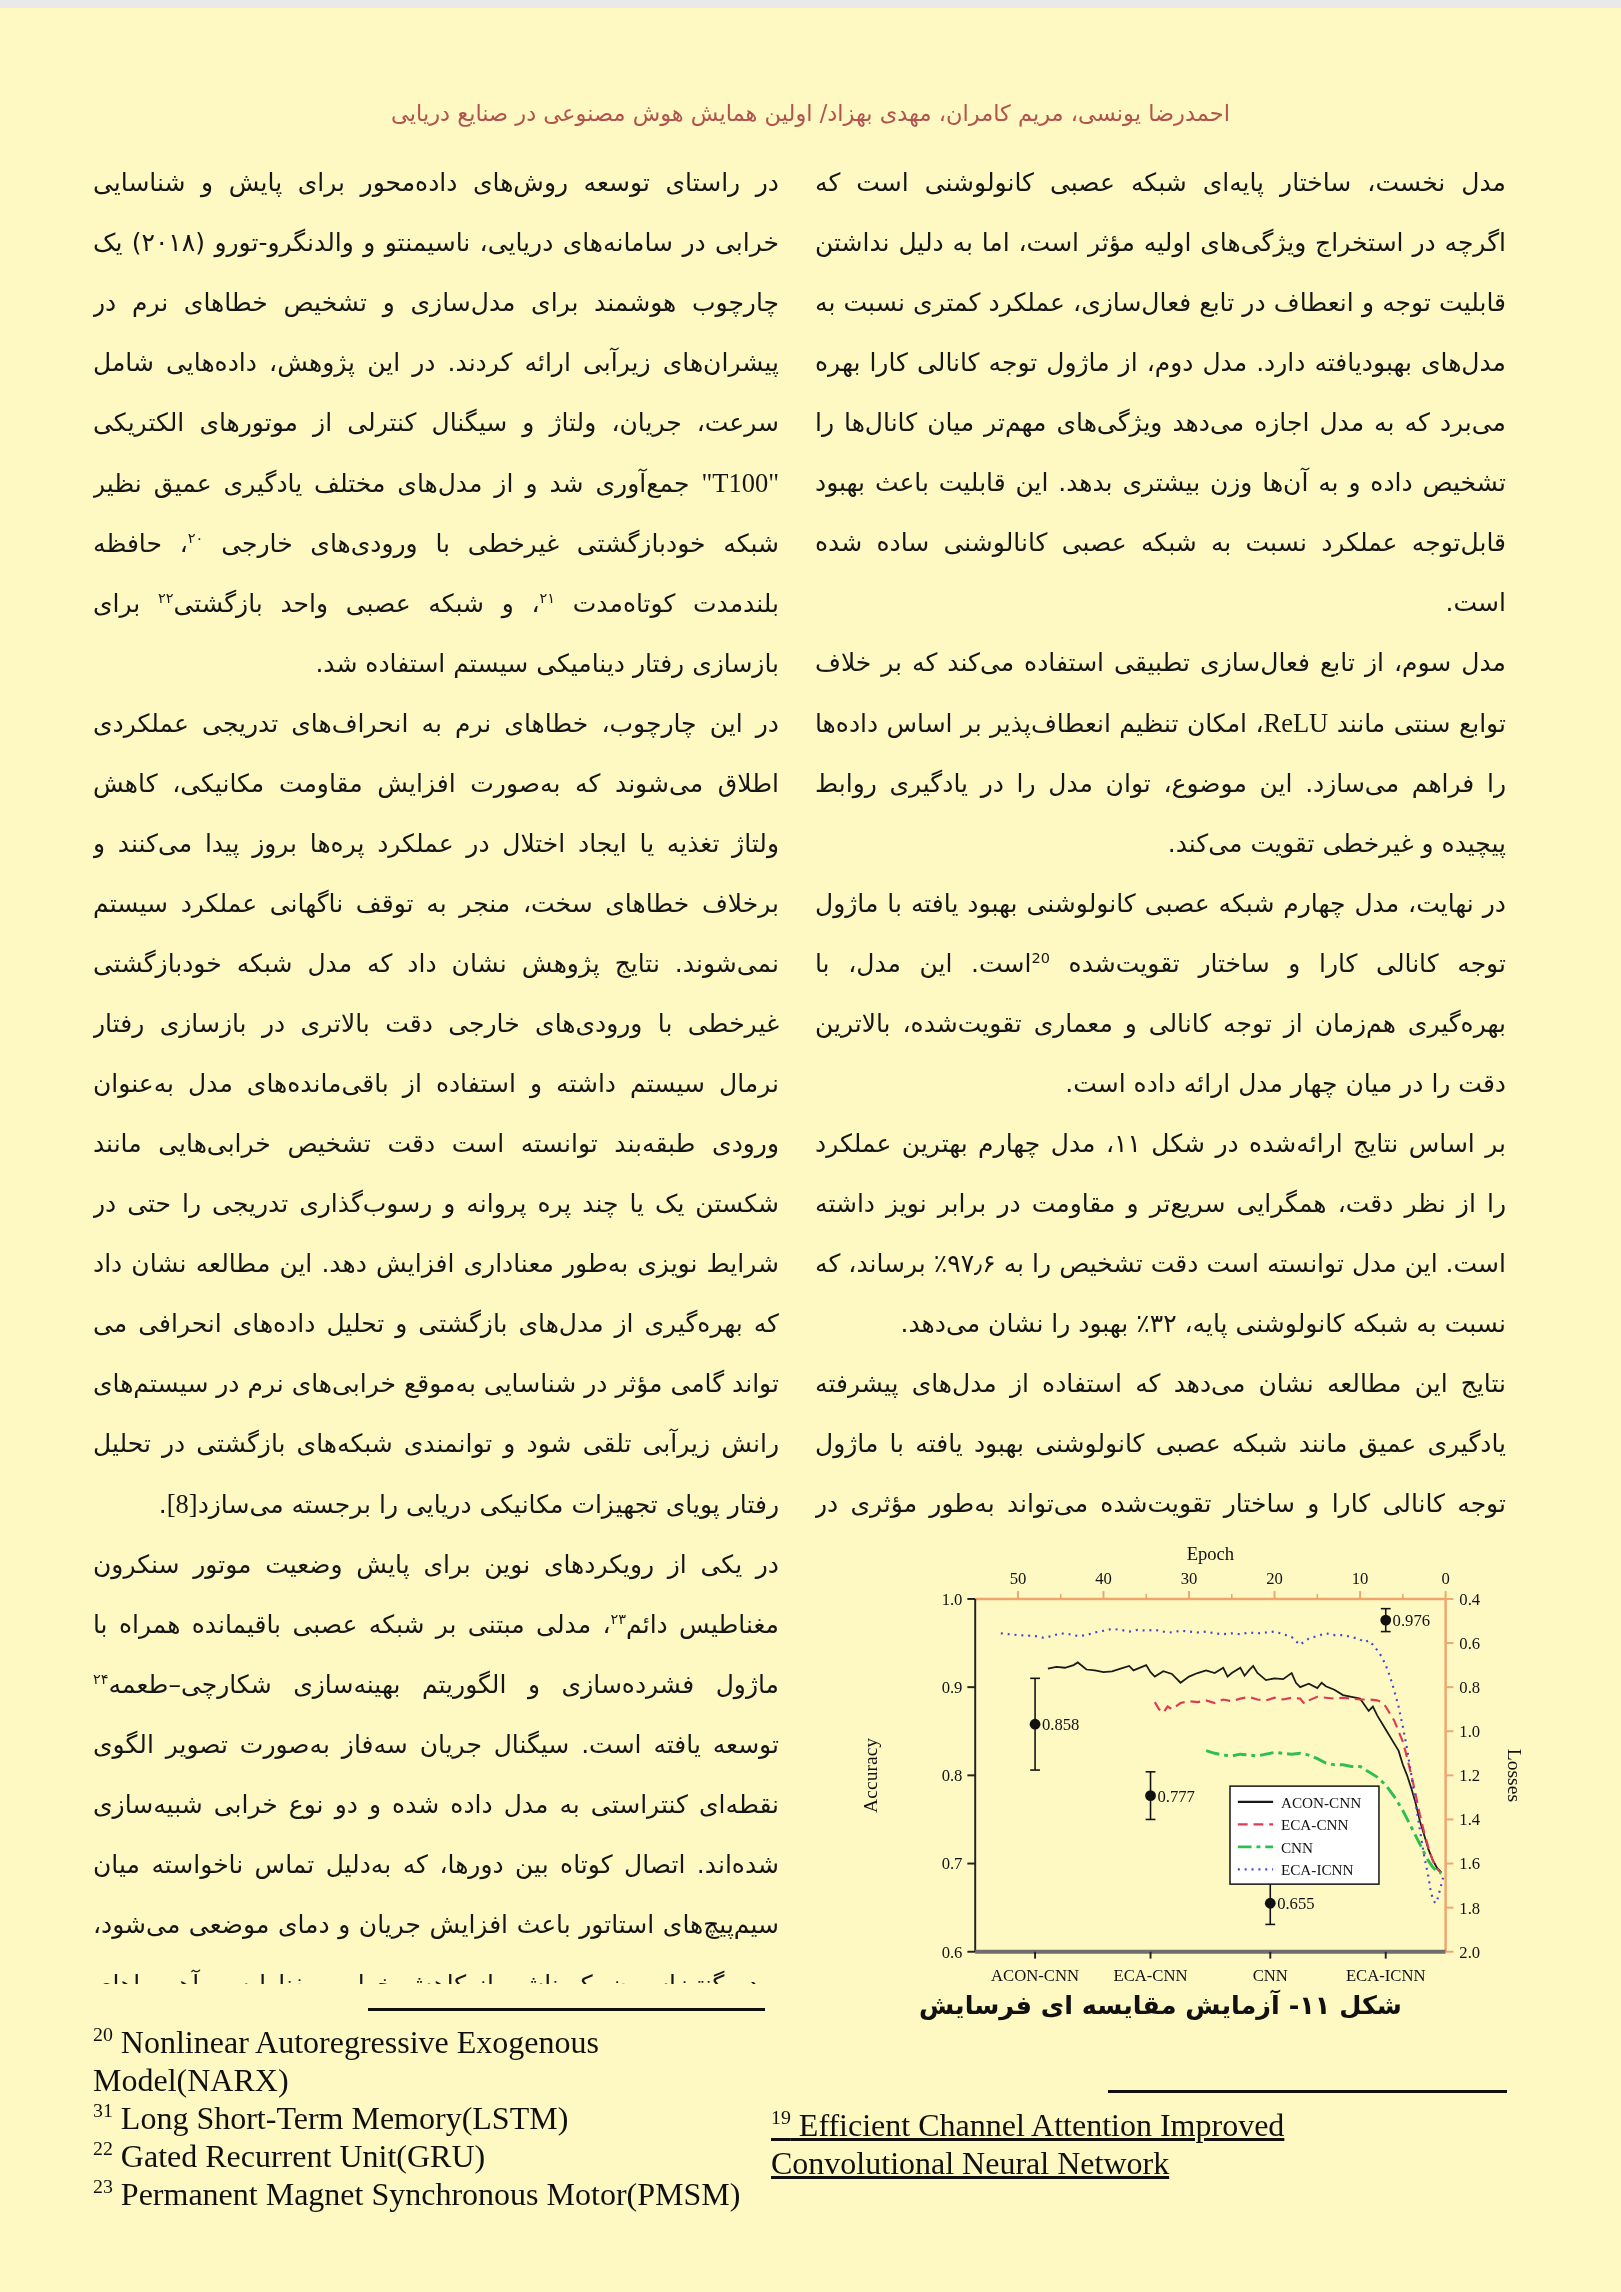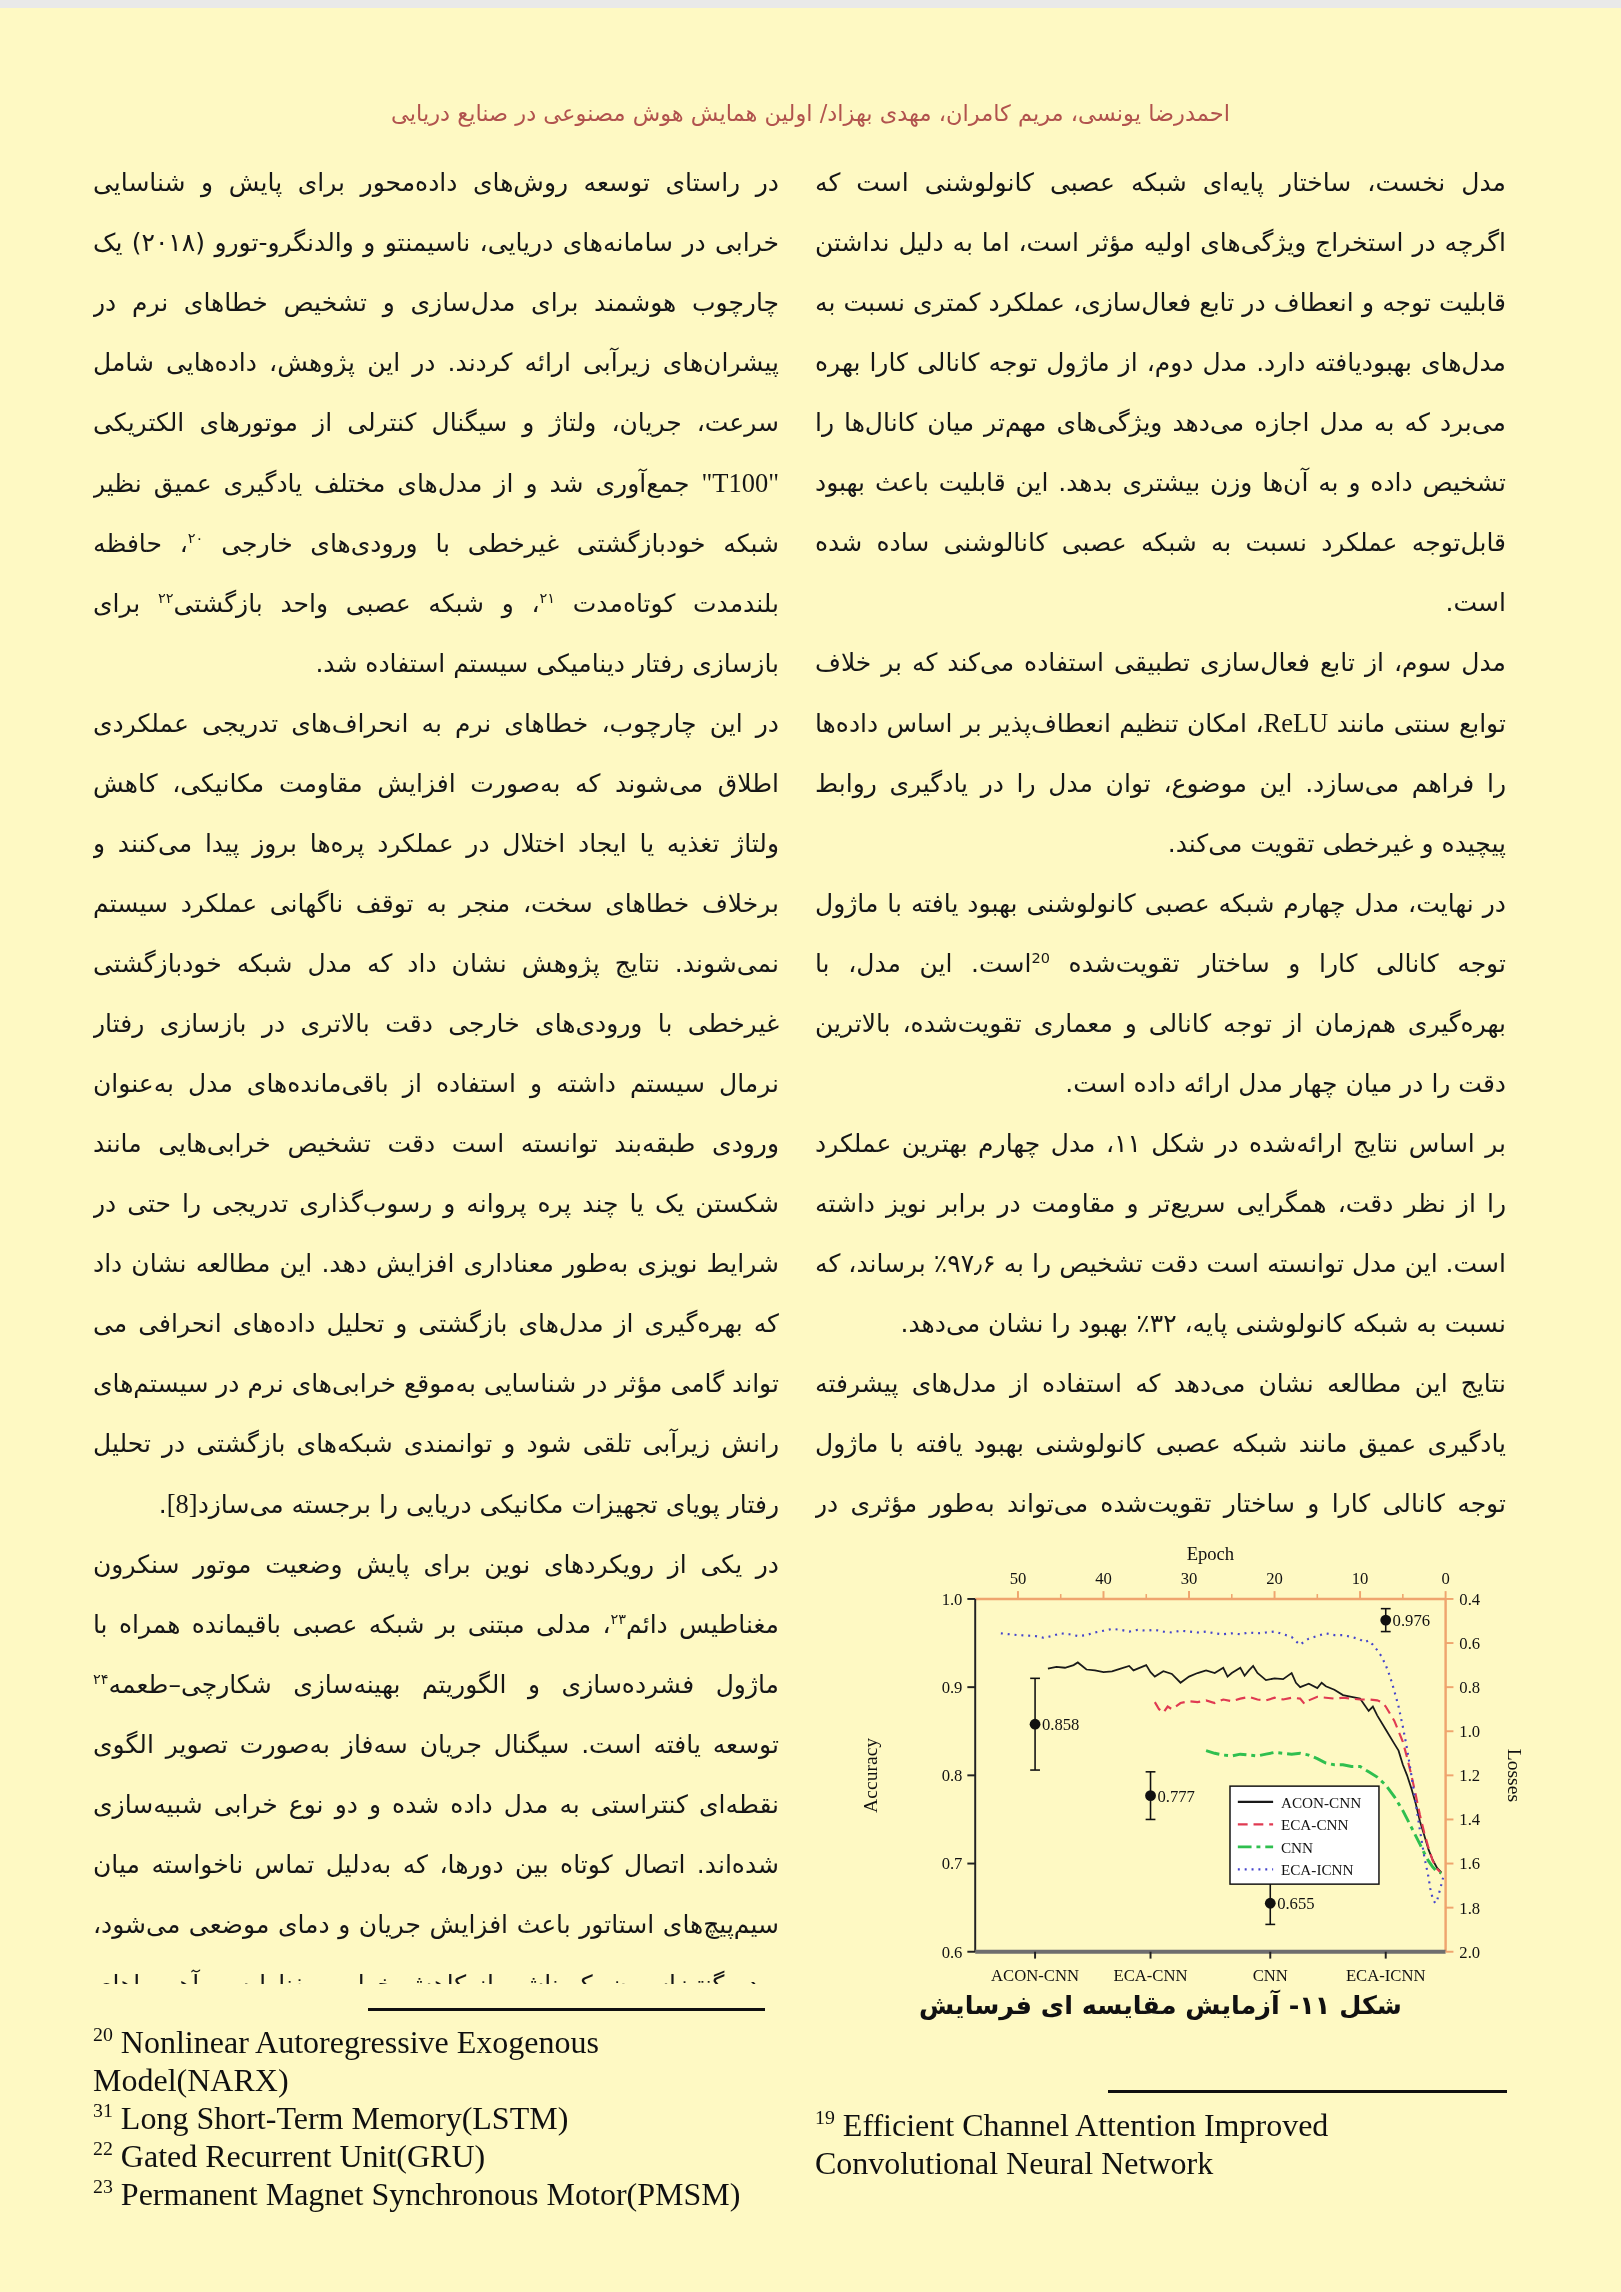--- a/index.html
+++ b/index.html
@@ -143,18 +143,18 @@
 
   <div class="sep" style="left:368px;top:2000px;width:397px;"></div>
   <div class="fnote" id="fnotes-left" style="left:93px;top:2015px;width:686px;">
       <p class="fn-line"><sup>20</sup> Nonlinear Autoregressive Exogenous Model(NARX)</p>
       <p class="fn-line"><sup>31</sup> Long Short-Term Memory(LSTM)</p>
       <p class="fn-line"><sup>22</sup> Gated Recurrent Unit(GRU)</p>
       <p class="fn-line"><sup>23</sup> Permanent Magnet Synchronous Motor(PMSM)</p>
     </div>
 
   <div class="sep" style="left:1108px;top:2082px;width:399px;"></div>
-  <div class="fnote" id="fnotes-right" style="left:815px;top:2098px;width:691px;">
+  <div class="fnote" id="fnotes-right" style="left:771px;top:2098px;width:691px;text-decoration:underline;">
       <p class="fn-line"><sup>19</sup> Efficient Channel Attention Improved Convolutional Neural Network</p>
     </div>
 
 </div>
 
 
 </body></html>

